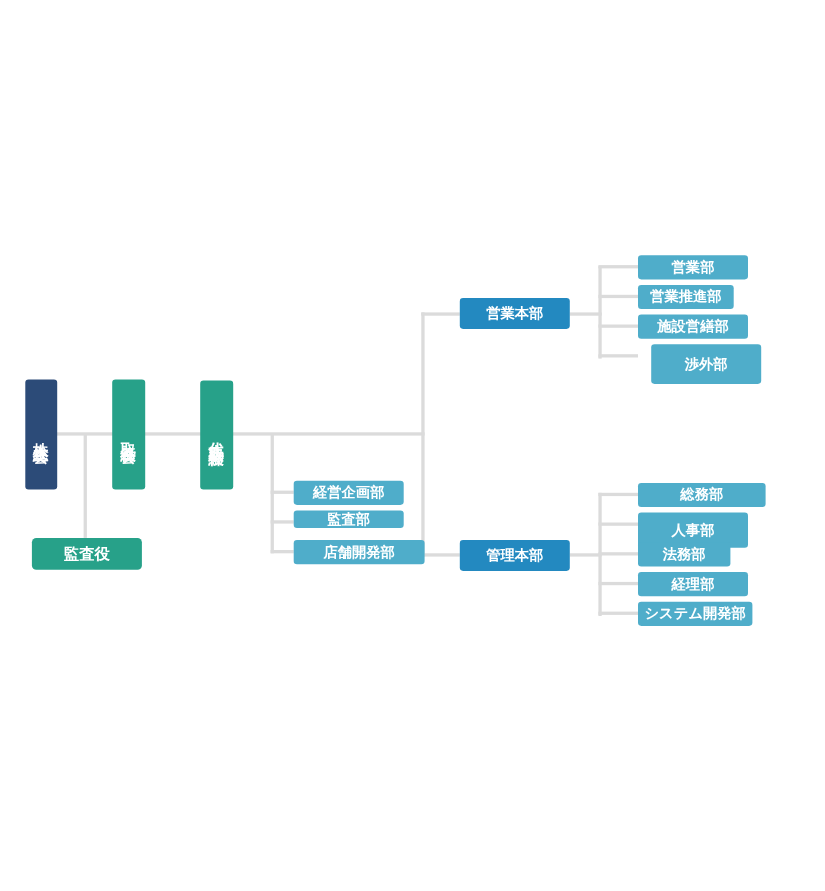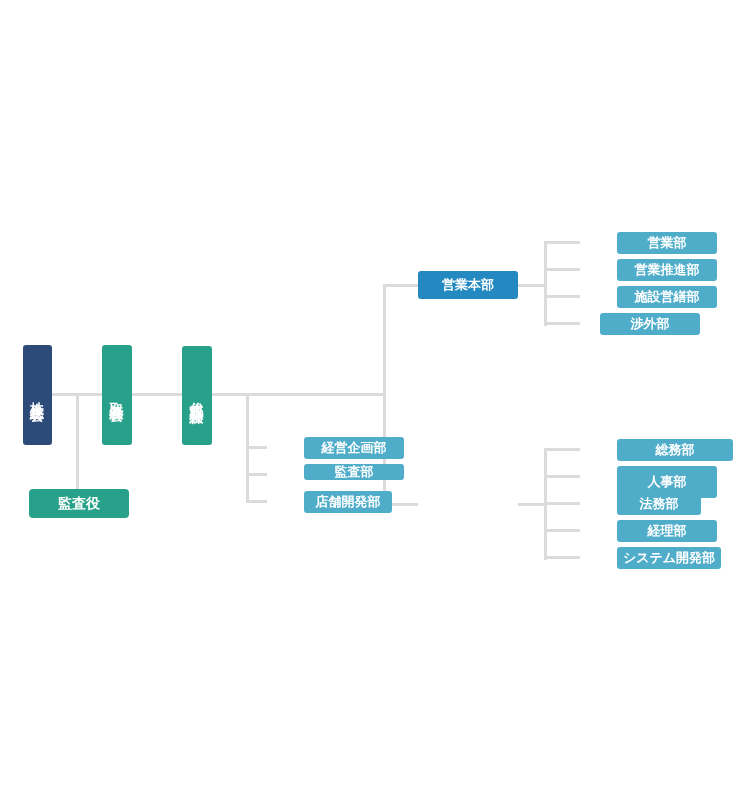--- a/index.html
+++ b/index.html
@@ -26,21 +26,21 @@
     justify-content: center;
     color: #ffffff;
     font-weight: 600;
     border-radius: 3px;
     box-sizing: border-box;
     text-align: center;
   }
   .node.navy { background: #2c4b78; }
   .node.teal { background: #27a189; }
   .node.blue { background: #2389c0; font-size: 13px; }
-  .node.lblue { background: #4fadca; font-size: 13px; margin-left: 37px; }
+  .node.lblue { background: #4fadca; font-size: 13px; }
   .node.vtext {
     writing-mode: vertical-rl;
     text-orientation: upright;
     font-size: 14px;
     letter-spacing: 2px;
   }
   .node.wide { font-size: 14px; border-radius: 4px; }
 </style>
 </head>
 <body>
@@ -77,29 +77,30 @@
   <div class="node navy vtext" style="left:23px;top:345px;width:29px;height:100px">株主総会</div>
 
   <div class="node teal vtext" style="left:102px;top:345px;width:30px;height:100px">取締役会</div>
 
   <div class="node teal vtext" style="left:182px;top:346px;width:30px;height:99px">代表取締役</div>
 
   <div class="node teal wide" style="left:29px;top:489px;width:100px;height:29px">監査役</div>
 
   <div class="node blue" style="left:418px;top:271px;width:100px;height:28px">営業本部</div>
 
+  <div class="node blue" style="left:418px;top:491px;width:100px;height:28px">管理本部</div>
 
   <div class="node lblue" style="left:267px;top:437px;width:100px;height:22px">経営企画部</div>
   <div class="node lblue" style="left:267px;top:464px;width:100px;height:16px">監査部</div>
-  <div class="node lblue" style="left:267px;top:491px;width:88px;height:22px">店舗開発部</div>
+  <div class="node lblue" style="left:267px;top:491px;width:119px;height:22px">店舗開発部</div>
 
   <div class="node lblue" style="left:580px;top:232px;width:100px;height:22px">営業部</div>
-  <div class="node lblue" style="left:580px;top:259px;width:100px;height:22px">営業推進部</div>
+  <div class="node lblue" style="left:580px;top:259px;width:87px;height:22px">営業推進部</div>
   <div class="node lblue" style="left:580px;top:286px;width:100px;height:22px">施設営繕部</div>
-  <div class="node lblue" style="left:563px;top:313px;width:100px;height:22px">渉外部</div>
+  <div class="node lblue" style="left:592px;top:313px;width:100px;height:36px">渉外部</div>
 
   <div class="node lblue" style="left:580px;top:439px;width:116px;height:22px">総務部</div>
   <div class="node lblue" style="left:580px;top:466px;width:100px;height:32px">人事部</div>
   <div class="node lblue" style="left:580px;top:493px;width:84px;height:22px">法務部</div>
   <div class="node lblue" style="left:580px;top:520px;width:100px;height:22px">経理部</div>
   <div class="node lblue" style="left:580px;top:547px;width:104px;height:22px">システム開発部</div>
 
 </div>
 
 </body></html>

